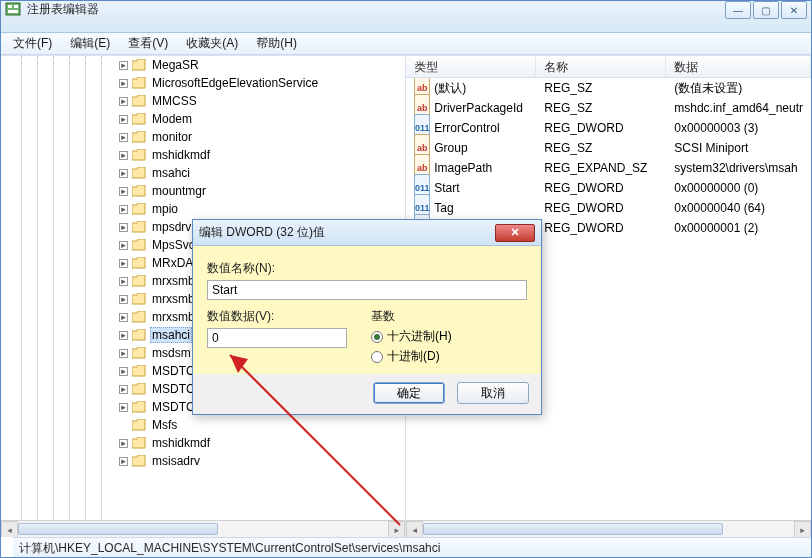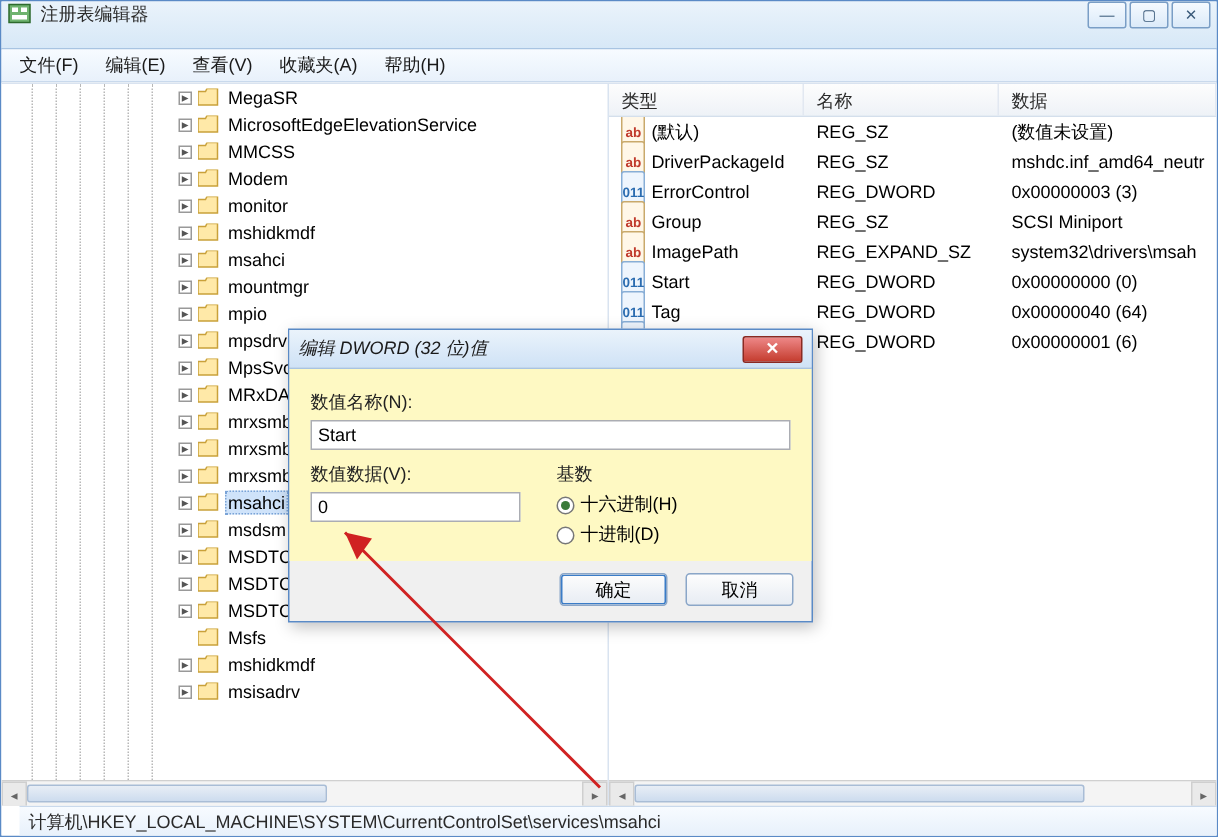--- a/index.html
+++ b/index.html
@@ -51,21 +51,21 @@
 .list-row .cell { padding: 0 8px; white-space: nowrap; overflow: hidden; }
 .val-icon { width: 16px; height: 28px; margin-right: 4px; display:inline-flex;align-items:center;justify-content:center;border:1px solid #c9a96b; background:#fff7e8; border-radius:2px; font-size:9px; font-weight:bold;}
 .val-icon.str { color:#c0392b; }
 .val-icon.bin { color:#2b6cb0; border-color:#88aed6; background:#eef5fd; }
 
 .statusbar { height: 20px; background: linear-gradient(#f7fbff,#e8f1fb); border-top: 1px solid #c9d9ec; padding: 2px 6px; color: #2a2a2a; font-size: 12px; margin-left: 12px; }
 
 
 .dialog { position: absolute; left: 192px; top: 219px; width: 350px; background: #f0f0f0; border: 1px solid #5a8ac6; box-shadow: 2px 3px 10px rgba(0,0,0,0.25); }
 .dlg-title { height: 26px; background: linear-gradient(#eaf3fb,#cfe2f6); display:flex; align-items:center; padding:0 6px; border-bottom:1px solid #a8c4e2;}
-.dlg-title .t { flex:1; color:#1a1a1a;font-style:italic; }
+.dlg-title .t { flex:1; color:#1a1a1a; }
 .dlg-close { width: 40px; height: 18px; background: linear-gradient(#e88,#c43c2e); border:1px solid #8a2a22; border-radius:2px; color:#fff; display:flex;align-items:center;justify-content:center; font-size:11px; font-weight:bold;}
 .dlg-body { padding: 10px 14px 6px 14px; background:#fef9c3; }
 .dlg-label { margin: 4px 0 3px 0; color:#222; font-size:12px;}
 .dlg-input { width: 100%; height: 20px; border:1px solid #abadb3; background:#fff; padding:2px 4px; font-family: Tahoma, sans-serif; font-size:12px;}
 .dlg-input.small { width: 140px; }
 .dlg-cols { display:flex; gap: 24px; margin-top: 4px;}
 .radix { }
 .radix .grp { margin-top: 2px; }
 .radio-row { display:flex; align-items:center; gap:4px; margin:3px 0;}
 .radio { width:12px;height:12px;border:1px solid #777;border-radius:50%;background:#fff;display:inline-flex;align-items:center;justify-content:center;}
@@ -401,21 +401,21 @@
               </div>
               <div class="cell col-type" style="width: 130px;">REG_DWORD</div>
               <div class="cell col-data" style="flex: 1 1 0%;">0x00000040 (64)</div>
             </div>
             <div class="list-row">
               <div class="cell col-name" style="width: 130px; display: flex; align-items: center;">
                 <span class="val-icon bin">011</span>
                 <span>Type</span>
               </div>
               <div class="cell col-type" style="width: 130px;">REG_DWORD</div>
-              <div class="cell col-data" style="flex: 1 1 0%;">0x00000001 (6)</div>
+              <div class="cell col-data" style="flex: 1 1 0%;">0x00000001 (2)</div>
             </div>
           </div>
         <div class="hscroll">
           <div class="arrow left">◂</div>
           <div class="track">
               <div class="thumb" style="left:0;width:300px"></div>
             </div>
           <div class="arrow right">▸</div>
         </div>
       </div>

